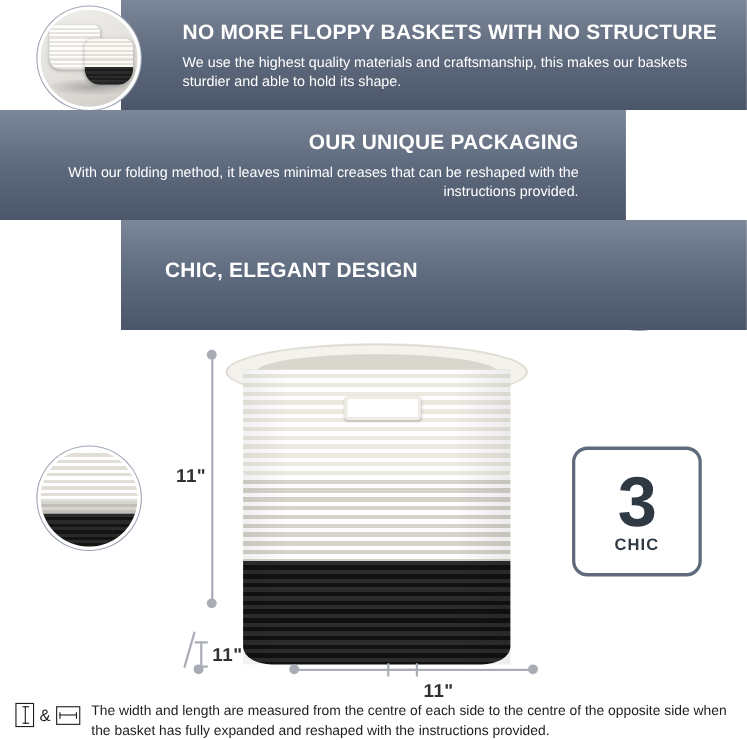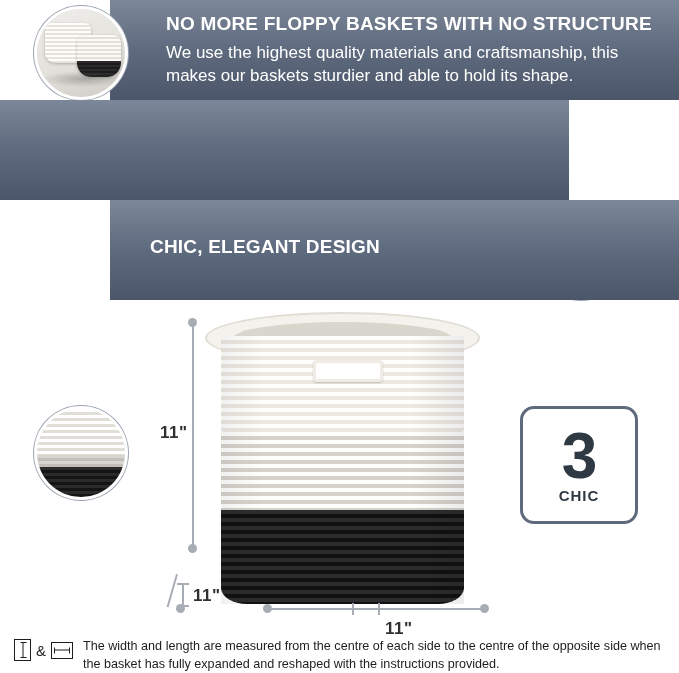--- a/index.html
+++ b/index.html
@@ -49,21 +49,21 @@
 
   .feat-title {
     font-size: 19px;
     font-weight: bold;
     letter-spacing: 0.2px;
     line-height: 1.1;
     margin-bottom: 7px;
     white-space: nowrap;
   }
   .feat-body {
-    font-size: 17px;
+    font-size: 13px;
     line-height: 1.33;
     font-weight: normal;
   }
 
   
   .bubble {
     position: absolute;
     border-radius: 50%;
     border: 3px solid #ffffff;
     box-shadow: 0 0 0 1px #9aa4b2;
@@ -326,20 +326,22 @@
     <div class="b1-basket-a"></div>
     <div class="b1-basket-b"></div>
     <div class="b1-dark"></div>
     <div class="b1-shadow"></div>
   </div>
 </div>
 
 <div class="feature f2" style="top:100px;">
   <div class="band"></div>
   <div class="txt">
+    <div class="feat-title">OUR UNIQUE PACKAGING</div>
+    <div class="feat-body">With our folding method, it leaves minimal creases that can be reshaped with the instructions provided.</div>
   </div>
   <div class="bubble b2">
     <div class="b2-bg"></div>
     <div class="b2-shelfback"></div>
     <div class="b2-cell b2-c1"></div>
     <div class="b2-cell b2-c2"></div>
     <div class="b2-cell b2-c3"></div>
     <div class="b2-div b2-d1"></div>
     <div class="b2-div b2-d2"></div>
     <div class="b2-shelfline"></div>

